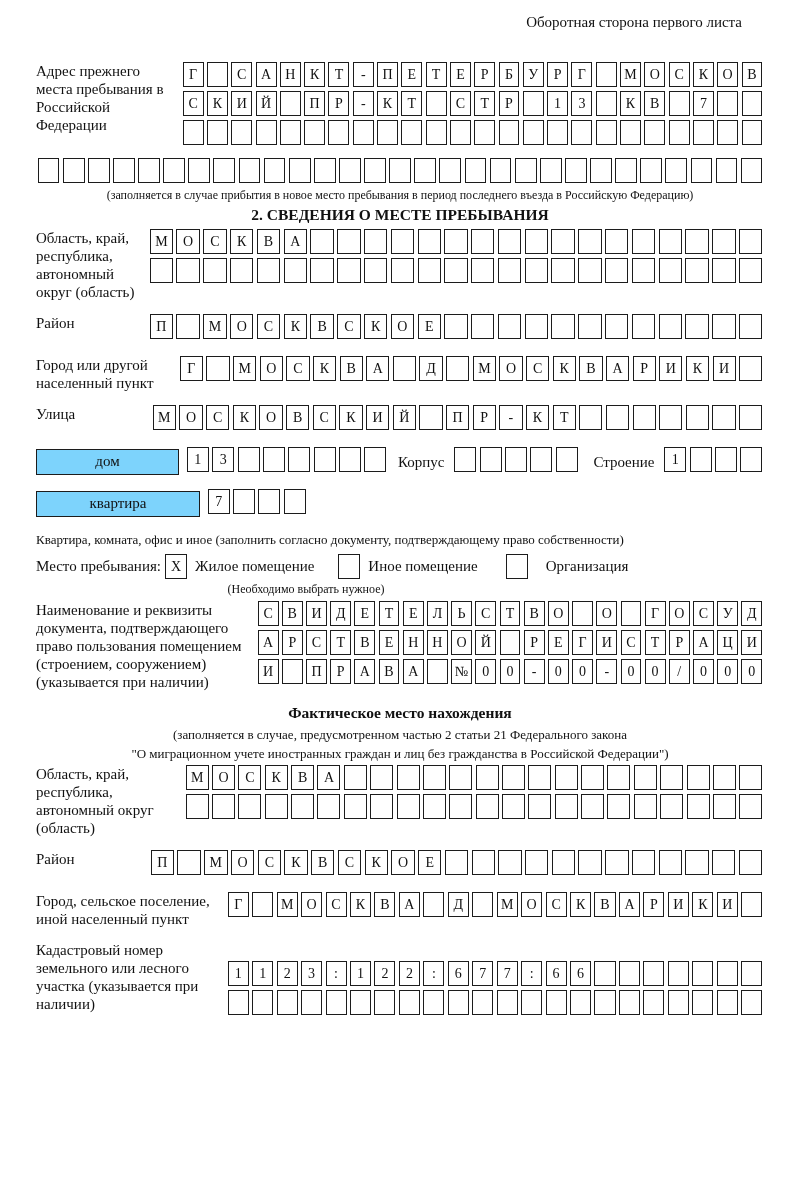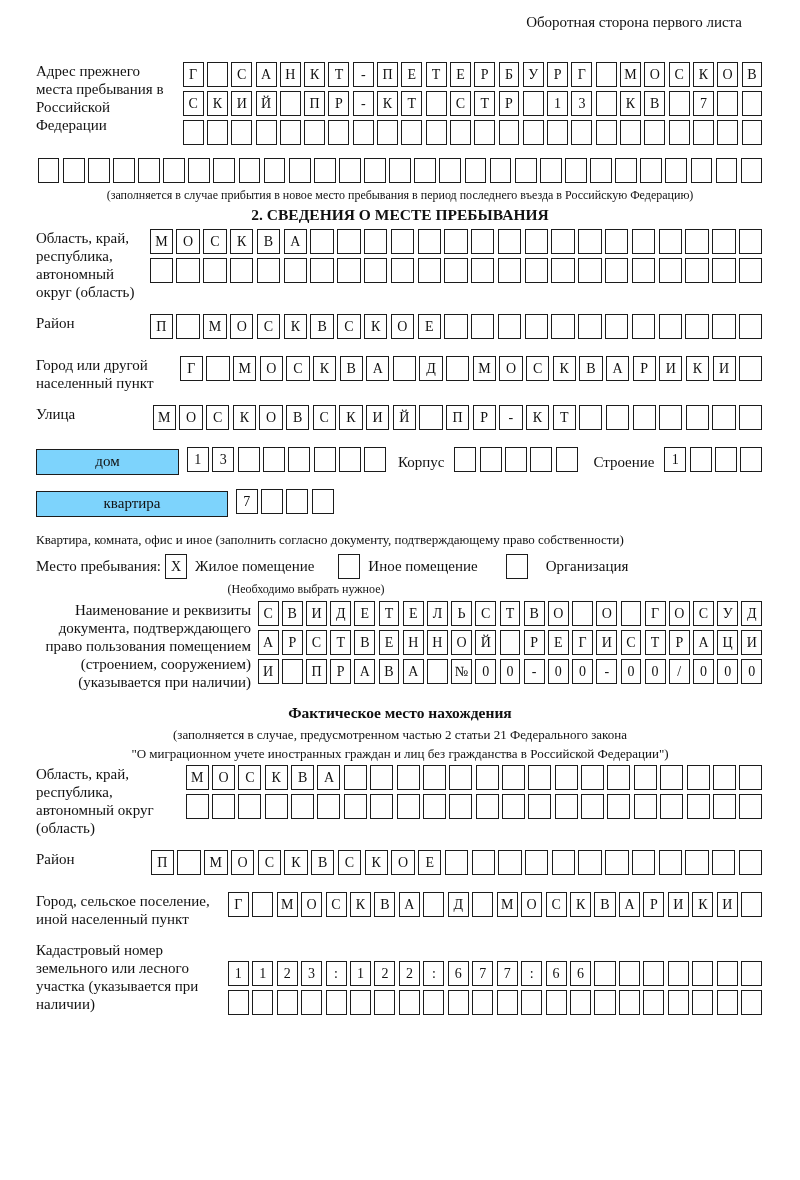--- a/index.html
+++ b/index.html
@@ -346,42 +346,42 @@
     <div class="inline-lbl" style="margin:0 8px 0 14px">Строение</div>
     <div class="cells cf">
         <span class="cell">1</span>
         <span class="cell"></span>
         <span class="cell"></span>
         <span class="cell"></span>
       </div>
   </div>
 
   <div class="frow" style="align-items:center;">
-    <div class="lblbox" style="width:192px; margin-right:6px;">квартира</div>
+    <div class="lblbox" style="width:164px; margin-right:6px;">квартира</div>
     <div class="cells cf">
         <span class="cell">7</span>
         <span class="cell"></span>
         <span class="cell"></span>
         <span class="cell"></span>
       </div>
   </div>
   <div class="note-left">Квартира, комната, офис и иное (заполнить согласно документу, подтверждающему право собственности)</div>
 
   <div class="mesto-row">
     <span>Место пребывания:</span>
     <span class="cbox">X</span>
     <span class="opt-lbl">Жилое помещение</span>
     <span class="cbox" style="margin-left:14px"></span>
     <span class="opt-lbl">Иное помещение</span>
     <span class="cbox" style="margin-left:18px"></span>
     <span class="opt-lbl" style="margin-left:14px">Организация</span>
   </div>
   <div class="note" style="width:540px">(Необходимо выбрать нужное)</div>
 
-  <div class="frow" style="margin-top:4px;text-align:right;">
+  <div class="frow" style="margin-top:4px;">
     <div class="lbl" style="width:220px">Наименование и реквизиты документа, подтверждающего право пользования помещением (строением, сооружением) (указывается при наличии)</div>
     <div class="cellcol">
       <div class="cells">
           <span class="cell">С</span>
           <span class="cell">В</span>
           <span class="cell">И</span>
           <span class="cell">Д</span>
           <span class="cell">Е</span>
           <span class="cell">Т</span>
           <span class="cell">Е</span>

